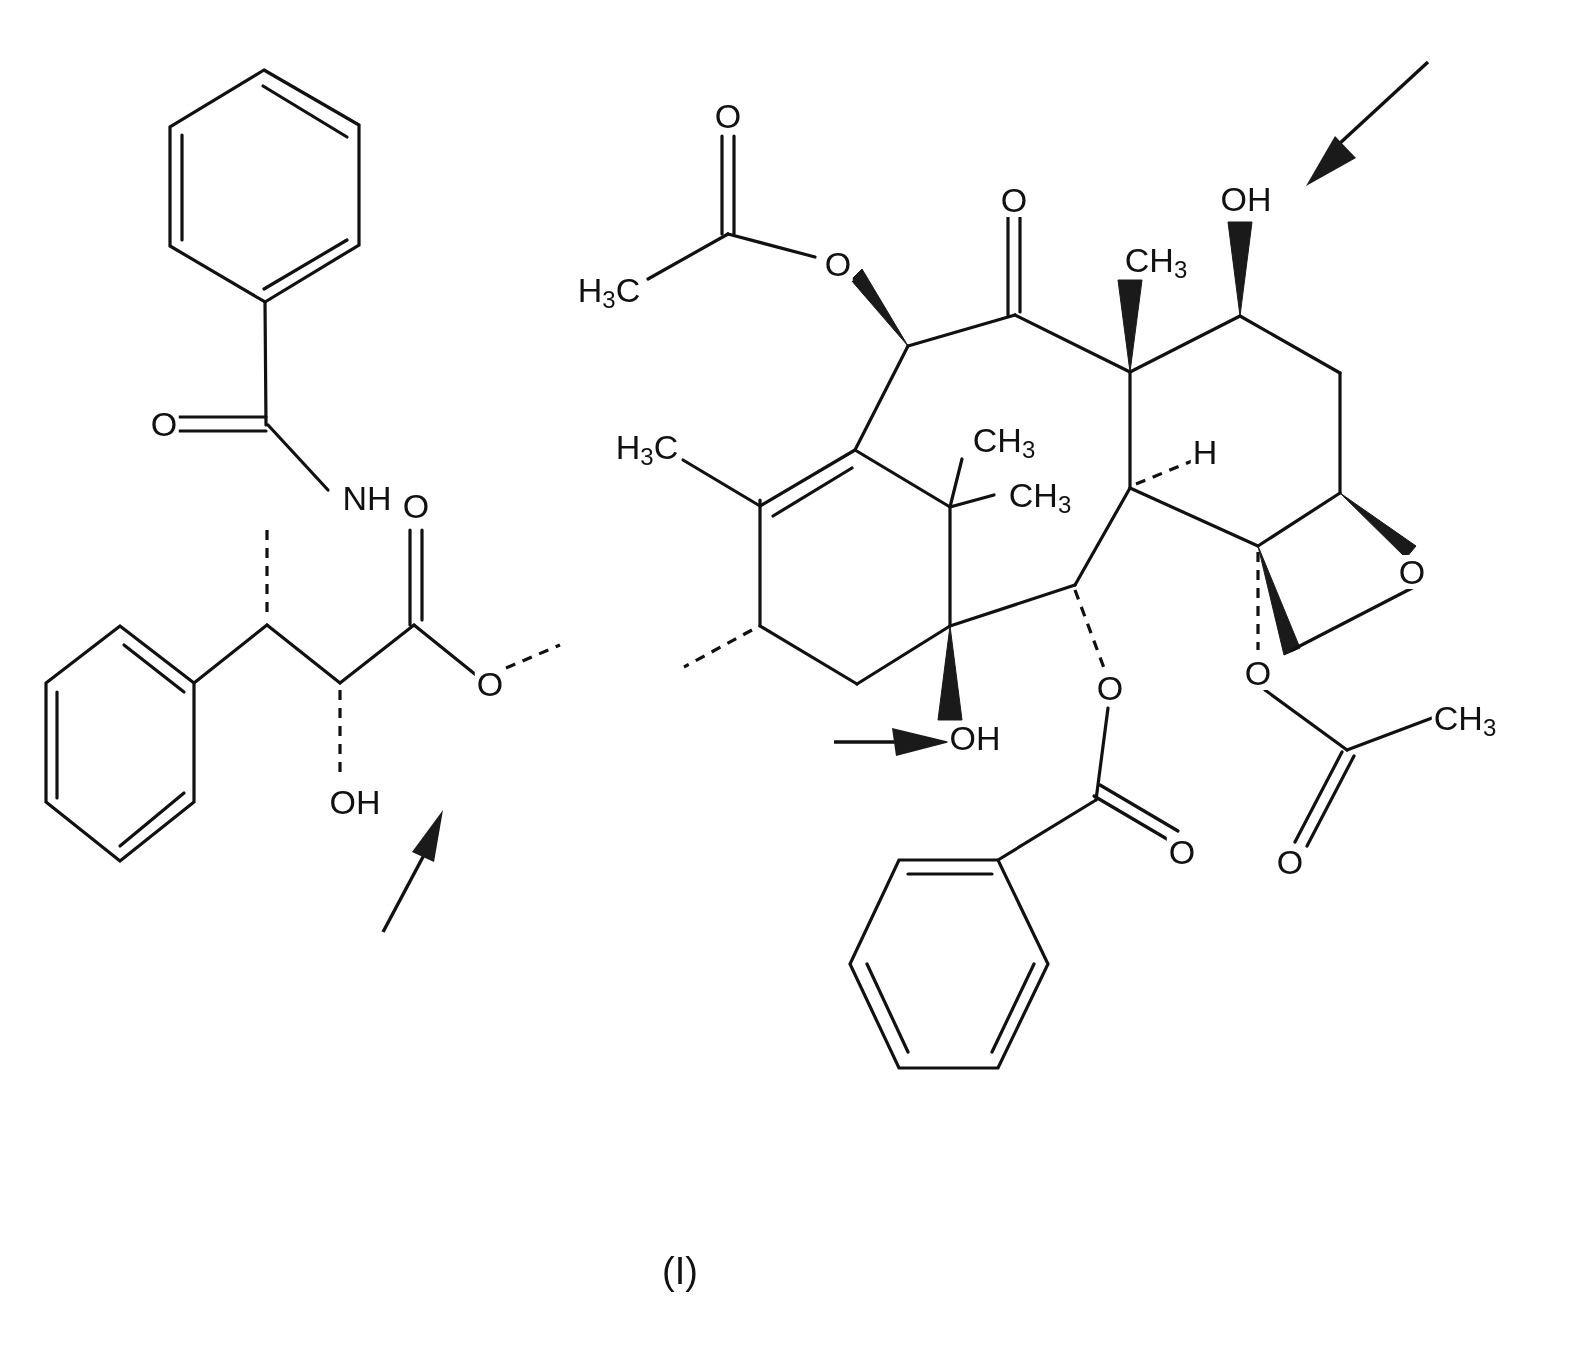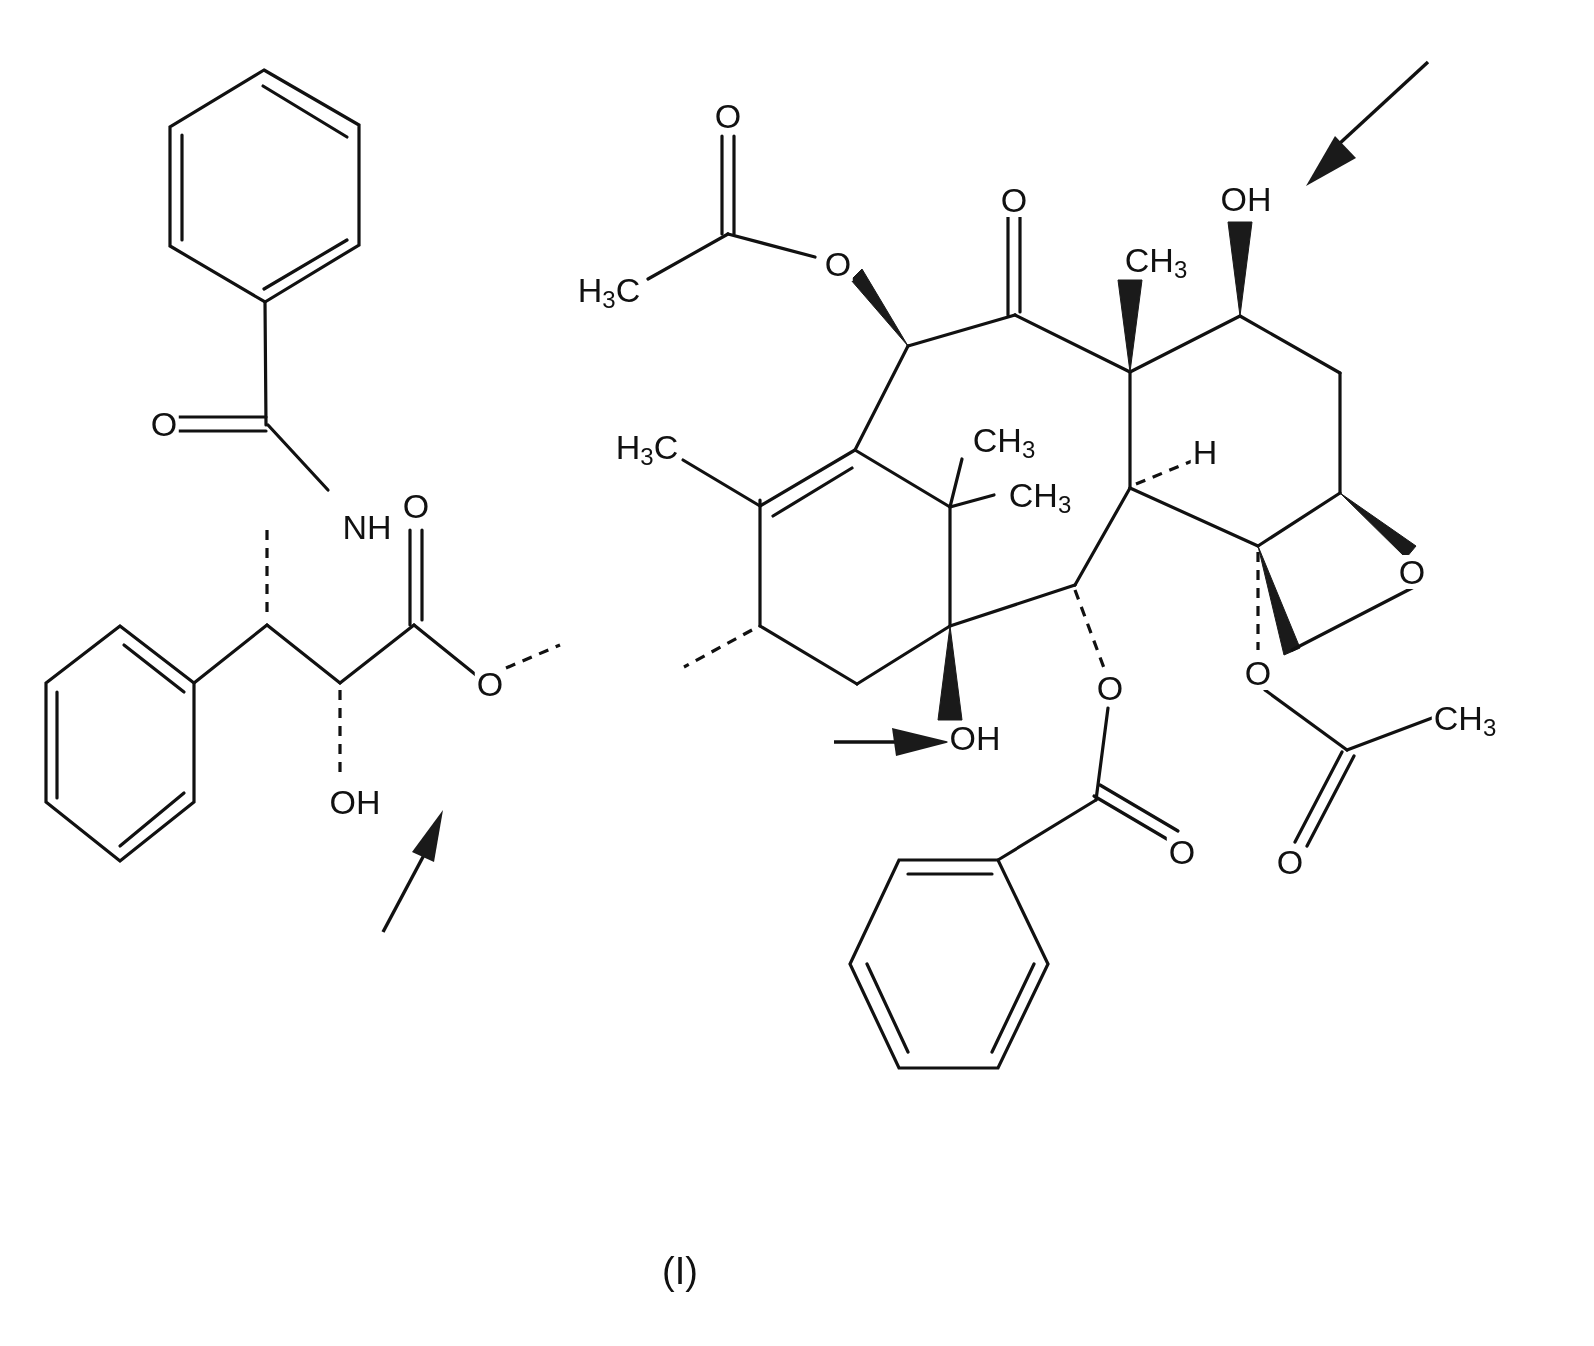--- a/index.html
+++ b/index.html
@@ -137,21 +137,21 @@
     <line class="arrow-line" x1="834" y1="742" x2="900" y2="742"></line>
     <polygon class="arrow-head" points="950,742 892,728 896,756"></polygon>
   </g>
   <g>
     <line class="arrow-line" x1="383" y1="932" x2="424" y2="855"></line>
     <polygon class="arrow-head" points="443,810 412,852 434,862"></polygon>
   </g>
 </svg>
 
 <span class="lbl" style="left:164px;top:424px;">O</span>
-<span class="lbl" style="left:367px;top:527px;">NH</span>
+<span class="lbl" style="left:367px;top:498px;">NH</span>
 <span class="lbl" style="left:416px;top:506px;">O</span>
 <span class="lbl" style="left:490px;top:684px;">O</span>
 <span class="lbl" style="left:355px;top:802px;">OH</span>
 
 <span class="lbl" style="left:728px;top:116px;">O</span>
 <span class="lbl" style="left:609px;top:290px;">H<sub>3</sub>C</span>
 <span class="lbl" style="left:838px;top:264px;">O</span>
 <span class="lbl" style="left:1014px;top:200px;">O</span>
 <span class="lbl" style="left:1156px;top:260px;">CH<sub>3</sub></span>
 <span class="lbl" style="left:1246px;top:199px;">OH</span>

